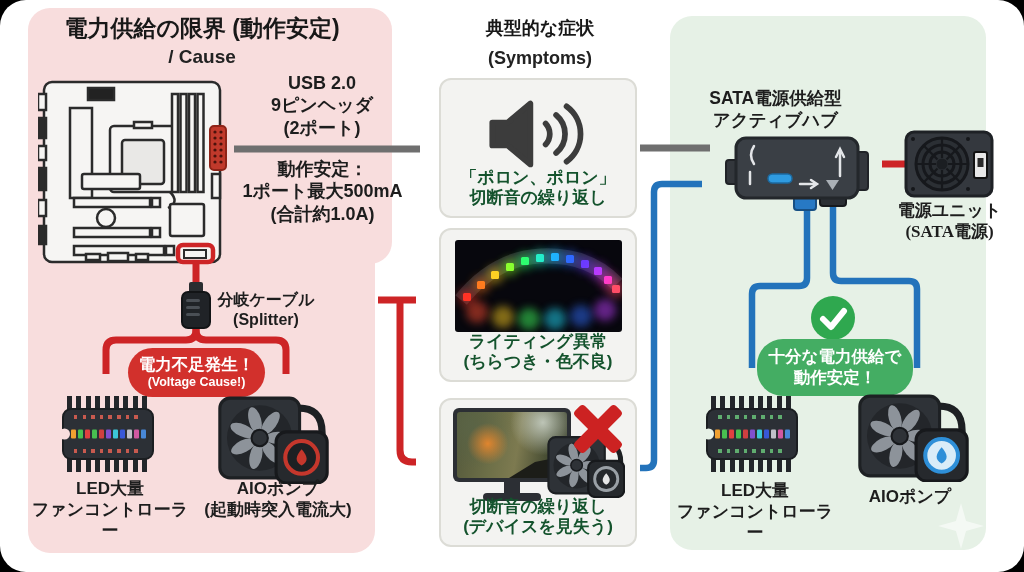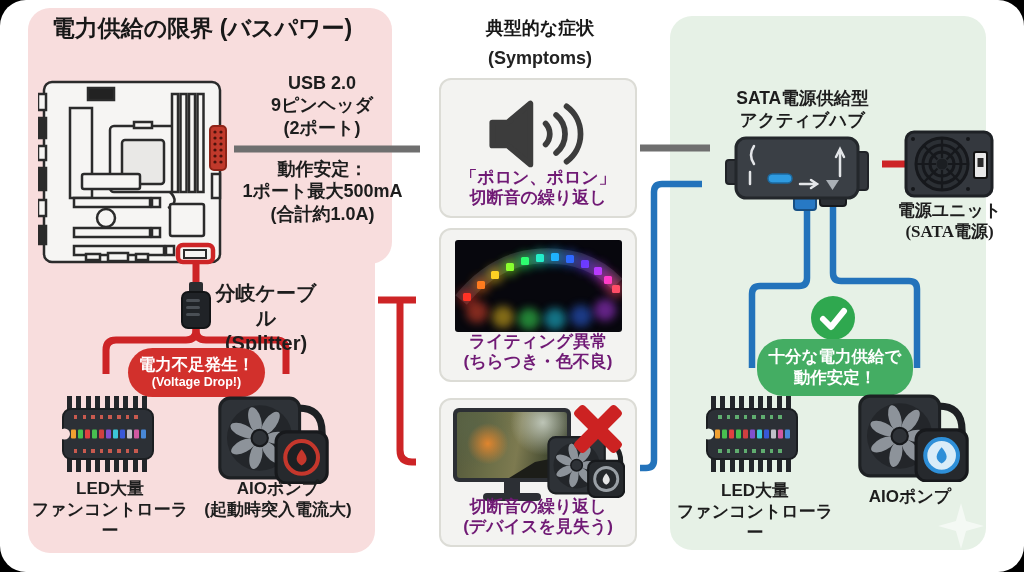--- a/index.html
+++ b/index.html
@@ -12,21 +12,21 @@
   .col-title{position:absolute;text-align:center;font-weight:800;color:#181818;line-height:1.05;}
   .col-sub{position:absolute;text-align:center;font-weight:800;color:#222;}
   .ml{white-space:pre-line;}
   .blk{position:absolute;text-align:center;font-weight:800;line-height:1.24;color:#1d1d1d;}
   .wires{position:absolute;left:0;top:0;pointer-events:none;}
   .wires path{fill:none;stroke-linejoin:round;}
   
   .card{position:absolute;left:439px;width:198px;background:#f3f3f1;border:2px solid #dcdcd6;
     border-radius:12px;box-sizing:border-box;display:flex;flex-direction:column;align-items:center;}
   .card-caption{position:absolute;bottom:7px;left:0;right:0;text-align:center;font-size:17px;
-    font-weight:800;line-height:1.22;color:#701a75;}
+    font-weight:800;line-height:1.22;color:#14532d;}
   
   .pill{position:absolute;border-radius:26px;text-align:center;color:#fff;font-weight:800;box-sizing:border-box;}
   .pill.red{background:#d2302c;padding:6px 6px 7px;}
   .pill.green{background:#44ad63;padding:7px 8px;}
   .pill .l1{display:block;font-size:16.5px;line-height:1.25;}
   .pill .l2{display:block;font-size:12.5px;line-height:1.2;}
   .pill.green .l1{font-size:16.5px;line-height:1.3;white-space:pre-line;}
   
   .chip{position:absolute;width:96px;height:76px;}
   .chip .chip-pins{position:absolute;left:7px;right:7px;height:14px;
@@ -84,21 +84,22 @@
 </style>
 </head>
 <body>
 
 <div class="canvas">
 
   <div class="panel pink" style="left:28px;top:8px;width:347px;height:545px;"></div>
   <div class="panel pink" style="left:308px;top:8px;width:84px;height:256px;"></div>
   <div class="panel green" style="left:670px;top:16px;width:316px;height:534px;"></div>
 
-  <div class="col-title" style="left:30px;top:16px;width:344px;font-size:23px;">電力供給の限界 (バスパワー)</div>
+  <div class="col-title" style="left:30px;top:16px;width:344px;font-size:23px;">電力供給の限界 (動作安定)</div>
+  <div class="col-sub" style="left:30px;top:46px;width:344px;font-size:19px;">/ Cause</div>
   <div class="col-title" style="left:437px;top:19px;width:206px;font-size:18px;">典型的な症状</div>
   <div class="col-sub" style="left:437px;top:48px;width:206px;font-size:18px;">(Symptoms)</div>
 
   <div class="card" style="top:78px;height:140px;">
     <svg width="118" height="80" viewBox="0 0 120 84" style="margin-top:14px;">
       <path d="M12 30 h16 l24 -20 v64 l-24 -20 h-16 z" fill="#3c3c3c" stroke="#3c3c3c" stroke-width="6" stroke-linejoin="round"></path>
       <g fill="none" stroke="#3c3c3c" stroke-width="6" stroke-linecap="round">
         <path d="M68 31 a16 16 0 0 1 0 22"></path>
         <path d="M79 22 a26 26 0 0 1 0 40"></path>
         <path d="M90 13 a36 36 0 0 1 0 58"></path>
@@ -277,26 +278,26 @@
 1ポート最大500mA
 (合計約1.0A)</div>
 
   <div class="plug">
     <div class="tip"></div>
     <div class="body"></div>
     <div class="rib" style="top:17px;"></div>
     <div class="rib" style="top:24px;"></div>
     <div class="rib" style="top:31px;"></div>
   </div>
-  <div class="blk ml" style="left:206px;top:281px;width:120px;font-size:20px;">分岐ケーブル
+  <div class="blk ml" style="left:206px;top:290px;width:120px;font-size:16px;">分岐ケーブル
 (Splitter)</div>
 
   <div class="pill red" style="left:128px;top:348px;width:137px;">
     <span class="l1">電力不足発生！</span>
-    <span class="l2">(Voltage Drop!)</span>
+    <span class="l2">(Voltage Cause!)</span>
   </div>
 
   <div class="chip on-pink" style="left:60px;top:396px;">
     <div class="chip-pins t"></div>
     <div class="chip-pins b"></div>
     <div class="chip-body"></div>
     <div class="chip-dots t"></div>
     <div class="chip-dots b"></div>
     <div class="led-row">
         <span class="led" style="background: rgb(240, 160, 48);"></span>
@@ -333,21 +334,21 @@
     </g>
     <g transform="translate(82,62)">
       <rect x="-25" y="-25" width="50" height="50" rx="10" fill="#26292d" stroke="#17191c" stroke-width="3"></rect>
       <circle class="ring" r="16" stroke-width="4"></circle>
       <path class="drop" d="M0 -8 C6 -1 7 4 0 8 C-7 4 -6 -1 0 -8 Z"></path>
     </g>
   </svg>
   <div class="blk ml" style="left:195px;top:478px;width:166px;font-size:17px;">AIOポンプ
 (起動時突入電流大)</div>
 
-  <div class="blk ml" style="left:720px;top:88px;width:165px;font-size:17.5px;">SATA電源供給型
+  <div class="blk ml" style="left:693px;top:88px;width:165px;font-size:17.5px;">SATA電源供給型
 アクティブハブ</div>
 
   <svg class="abs" style="left:724px;top:132px;" width="146" height="82" viewBox="0 0 146 82">
     <rect x="2" y="28" width="16" height="24" rx="3" fill="#33373c" stroke="#202327" stroke-width="2"></rect>
     <rect x="128" y="20" width="16" height="38" rx="3" fill="#33373c" stroke="#202327" stroke-width="2"></rect>
     <rect x="70" y="62" width="22" height="16" rx="3" fill="#2779c4" stroke="#174f83" stroke-width="2"></rect>
     <rect x="96" y="62" width="26" height="12" rx="3" fill="#2b2f34" stroke="#17191c" stroke-width="2"></rect>
     <rect x="12" y="6" width="122" height="60" rx="10" fill="#3a3f45" stroke="#23272b" stroke-width="3"></rect>
     <g fill="none" stroke="#e3e5e8" stroke-width="2.5" stroke-linecap="round">
       <path d="M30 14 q-6 9 0 18"></path>

